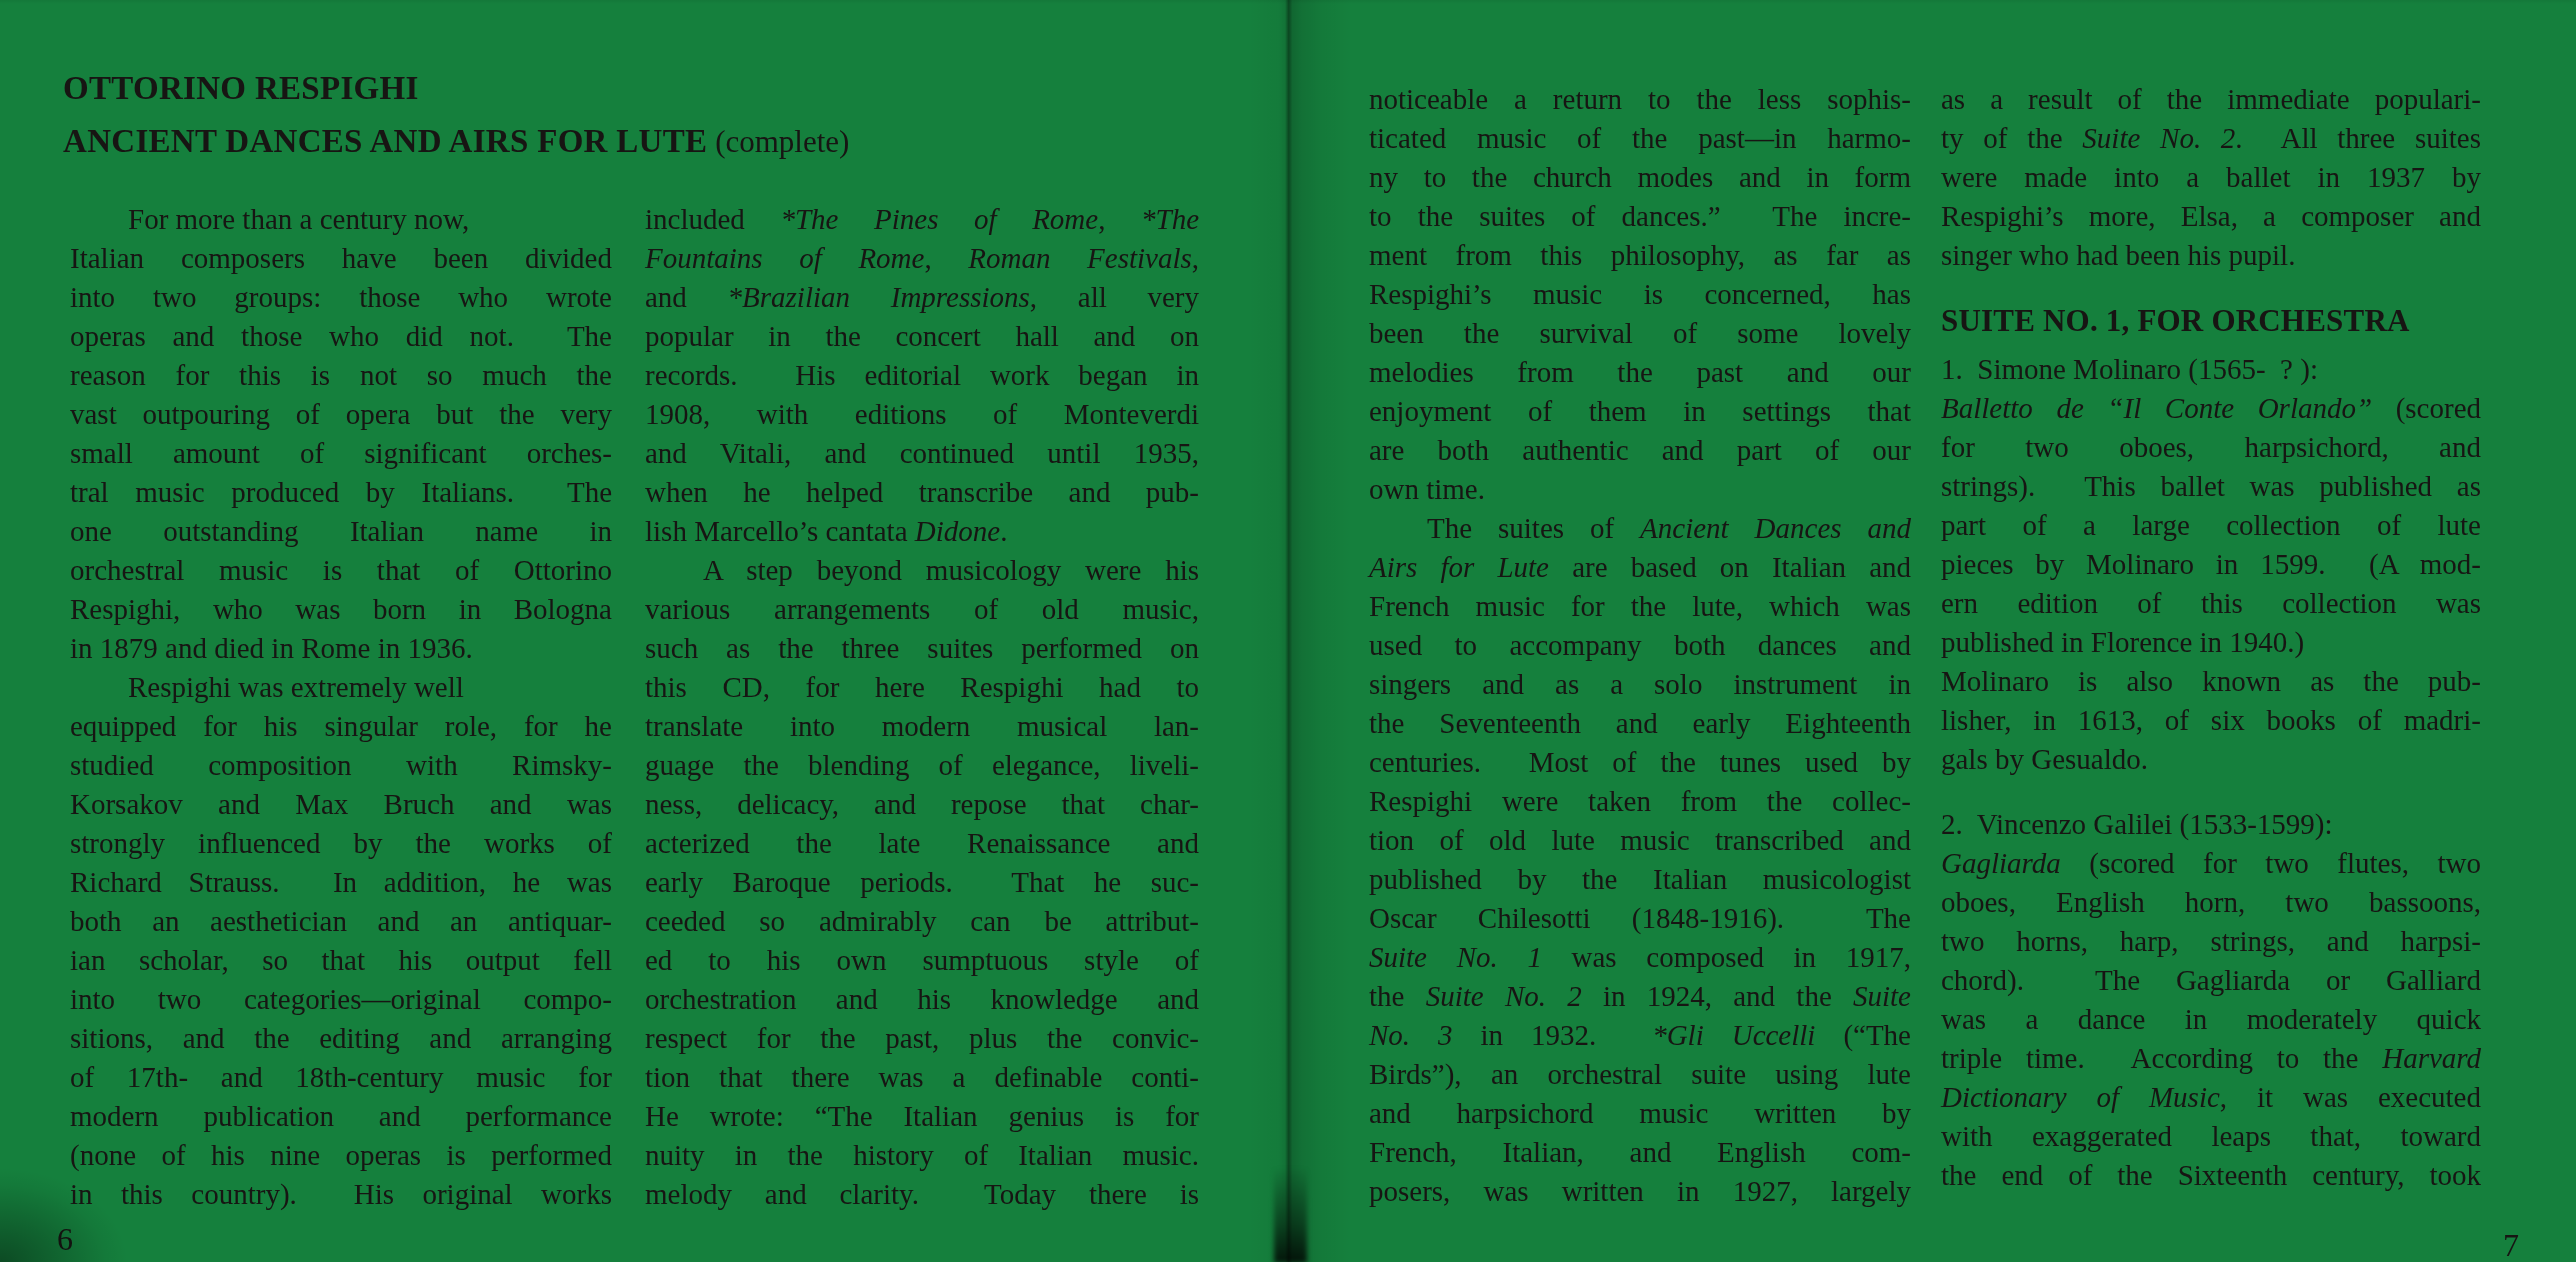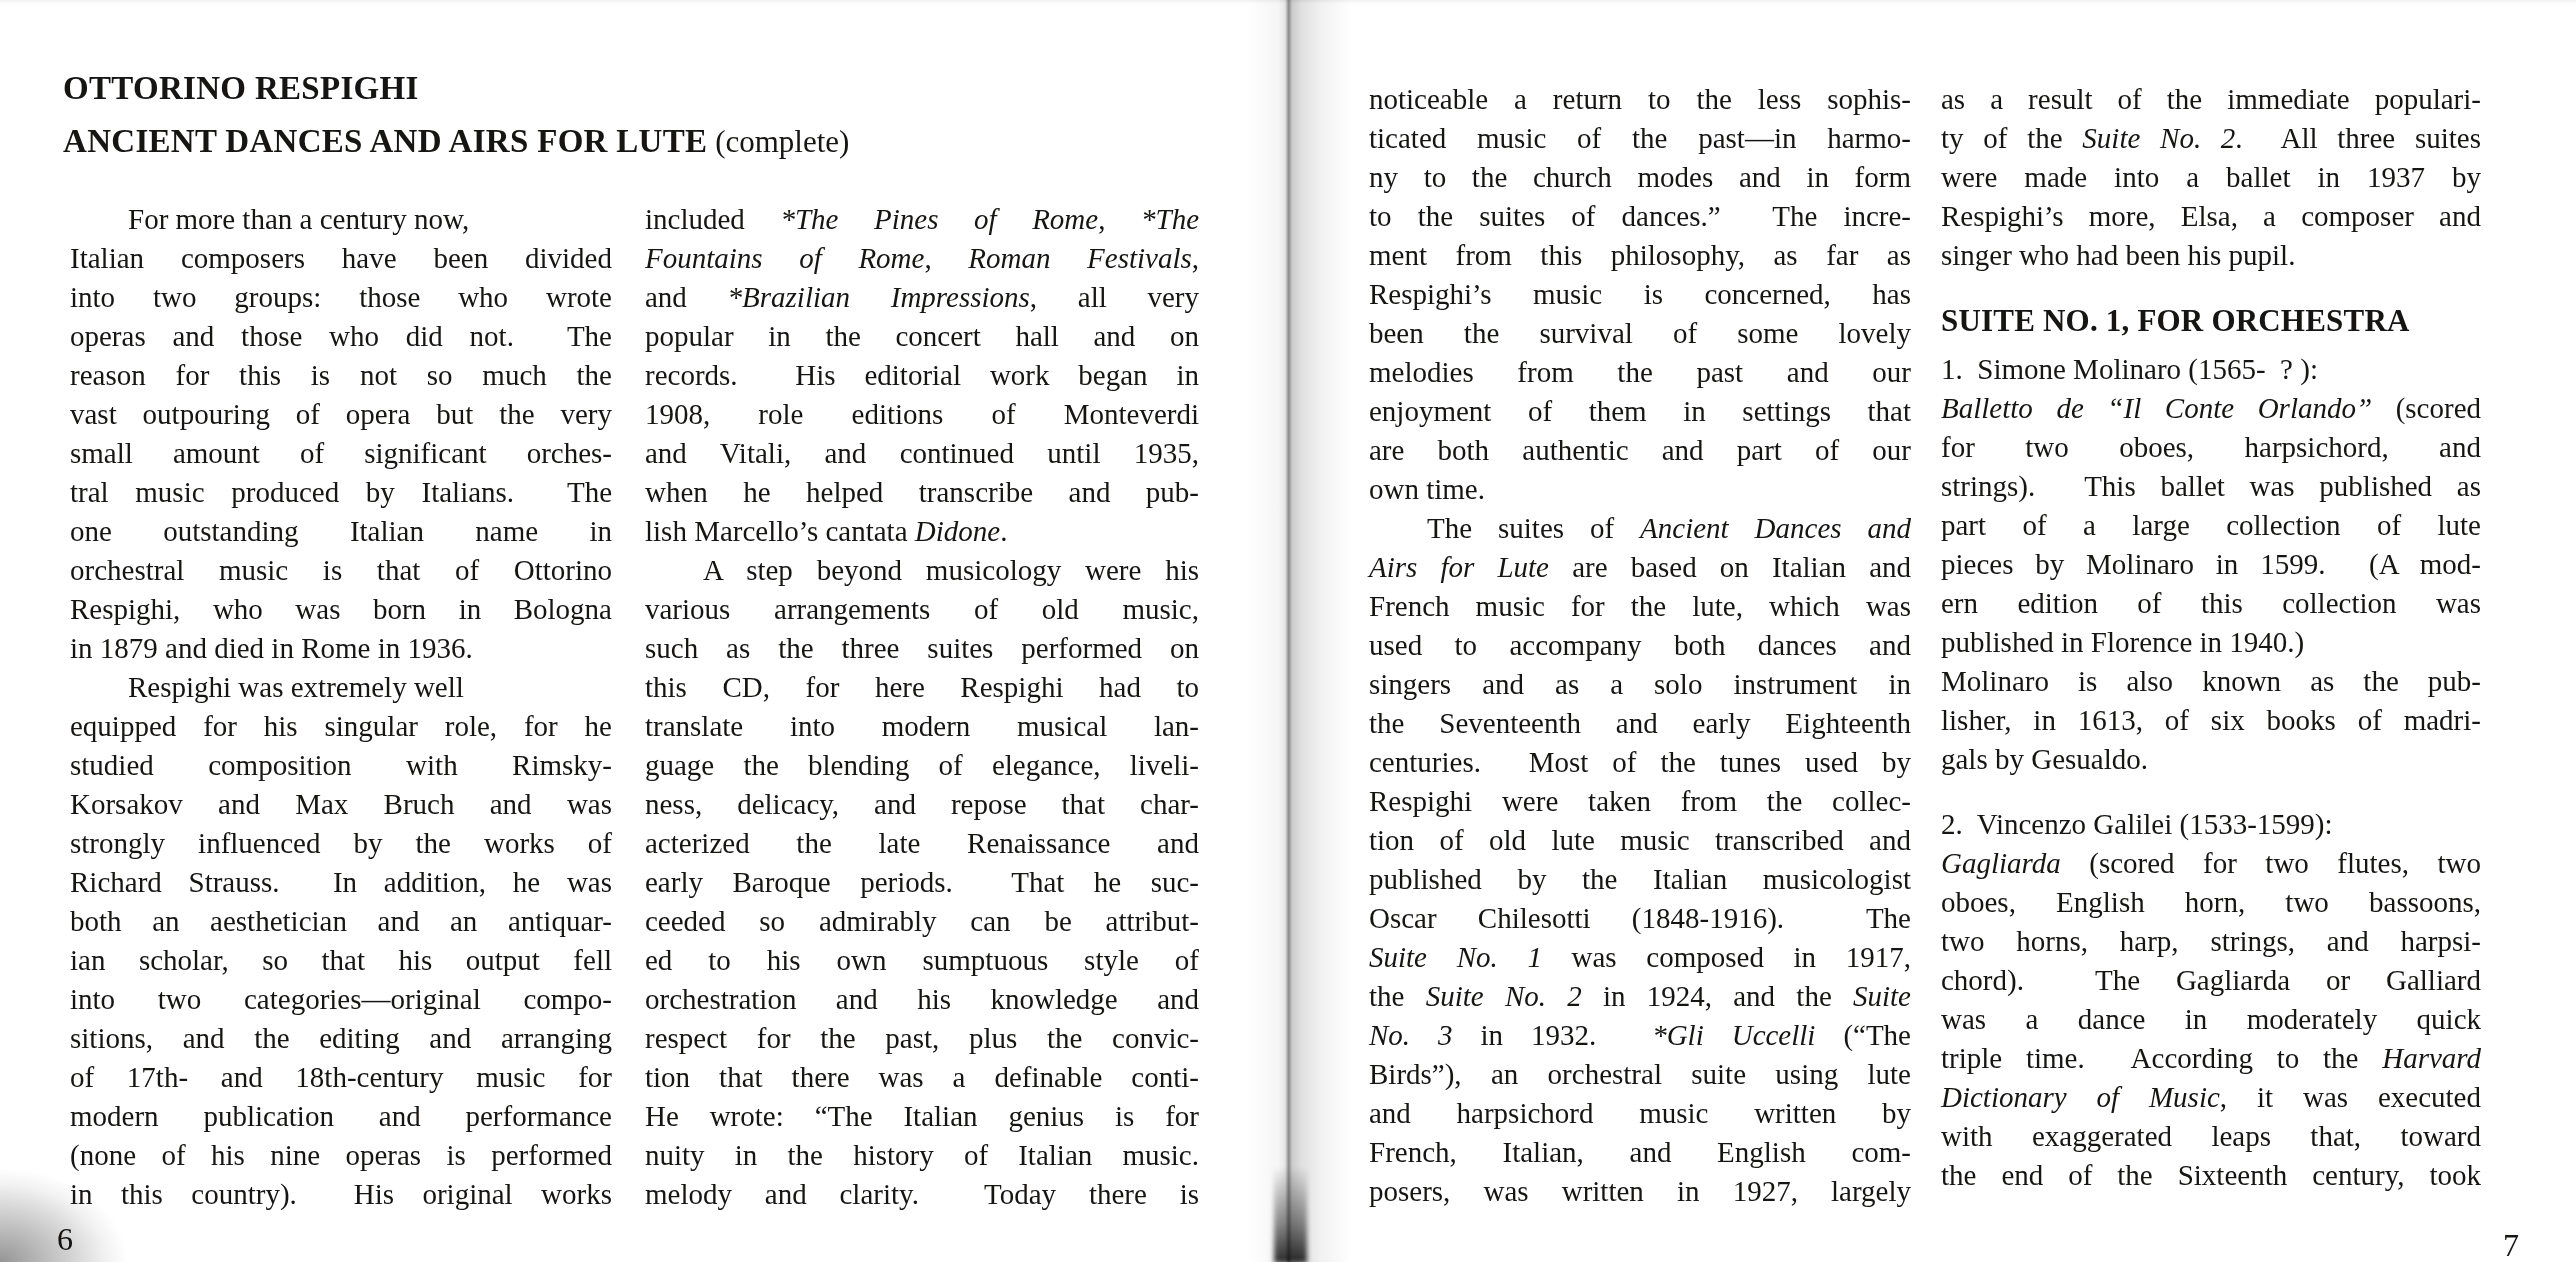--- a/index.html
+++ b/index.html
@@ -1,18 +1,18 @@
 <!DOCTYPE html>
 <html style="font-size:11px"><head>
 <meta charset="utf-8">
 <style>
   html,body{margin:0;padding:0;background:#ddd;}
   .scan{
     position:relative;width:2576px;height:1263px;overflow:hidden;
-    background:#ffffff;color:#171513;
+    background:#15803d;color:#171513;
     font-family:"Liberation Serif","DejaVu Serif",serif;
   }
   .page{position:absolute;inset:0;pointer-events:none;}
   .h1{position:absolute;left:63px;top:72px;font-size:33px;font-weight:bold;line-height:1;letter-spacing:0.3px;white-space:pre;}
   .h2{position:absolute;left:63px;top:125px;font-size:33px;font-weight:bold;line-height:1;letter-spacing:0.3px;white-space:pre;}
   .h2 .norm{font-weight:normal;font-size:31px;letter-spacing:0;}
   .col{position:absolute;}
   .c1{left:70px;top:200px;width:542px;}
   .c2{left:645px;top:200px;width:554px;}
   .c3{left:1369px;top:80px;width:542px;}
@@ -89,21 +89,21 @@
         <div class="line"><span>modern publication and performance</span></div>
         <div class="line"><span>(none of his nine operas is performed</span></div>
         <div class="line"><span>in this country).  His original works</span></div>
       </div>
     <div class="col c2">
         <div class="line"><span>included </span><span class="i">*The Pines of Rome</span><span>, </span><span class="i">*The</span></div>
         <div class="line"><span class="i">Fountains of Rome</span><span>, </span><span class="i">Roman Festivals</span><span>,</span></div>
         <div class="line"><span>and </span><span class="i">*Brazilian Impressions</span><span>, all very</span></div>
         <div class="line"><span>popular in the concert hall and on</span></div>
         <div class="line"><span>records.  His editorial work began in</span></div>
-        <div class="line"><span>1908, role editions of Monteverdi</span></div>
+        <div class="line"><span>1908, with editions of Monteverdi</span></div>
         <div class="line"><span>and Vitali, and continued until 1935,</span></div>
         <div class="line"><span>when he helped transcribe and pub-</span></div>
         <div class="line end"><span>lish Marcello’s cantata </span><span class="i">Didone</span><span>.</span></div>
         <div class="line"><span>  A step beyond musicology were his</span></div>
         <div class="line"><span>various arrangements of old music,</span></div>
         <div class="line"><span>such as the three suites performed on</span></div>
         <div class="line"><span>this CD, for here Respighi had to</span></div>
         <div class="line"><span>translate into modern musical lan-</span></div>
         <div class="line"><span>guage the blending of elegance, liveli-</span></div>
         <div class="line"><span>ness, delicacy, and repose that char-</span></div>

